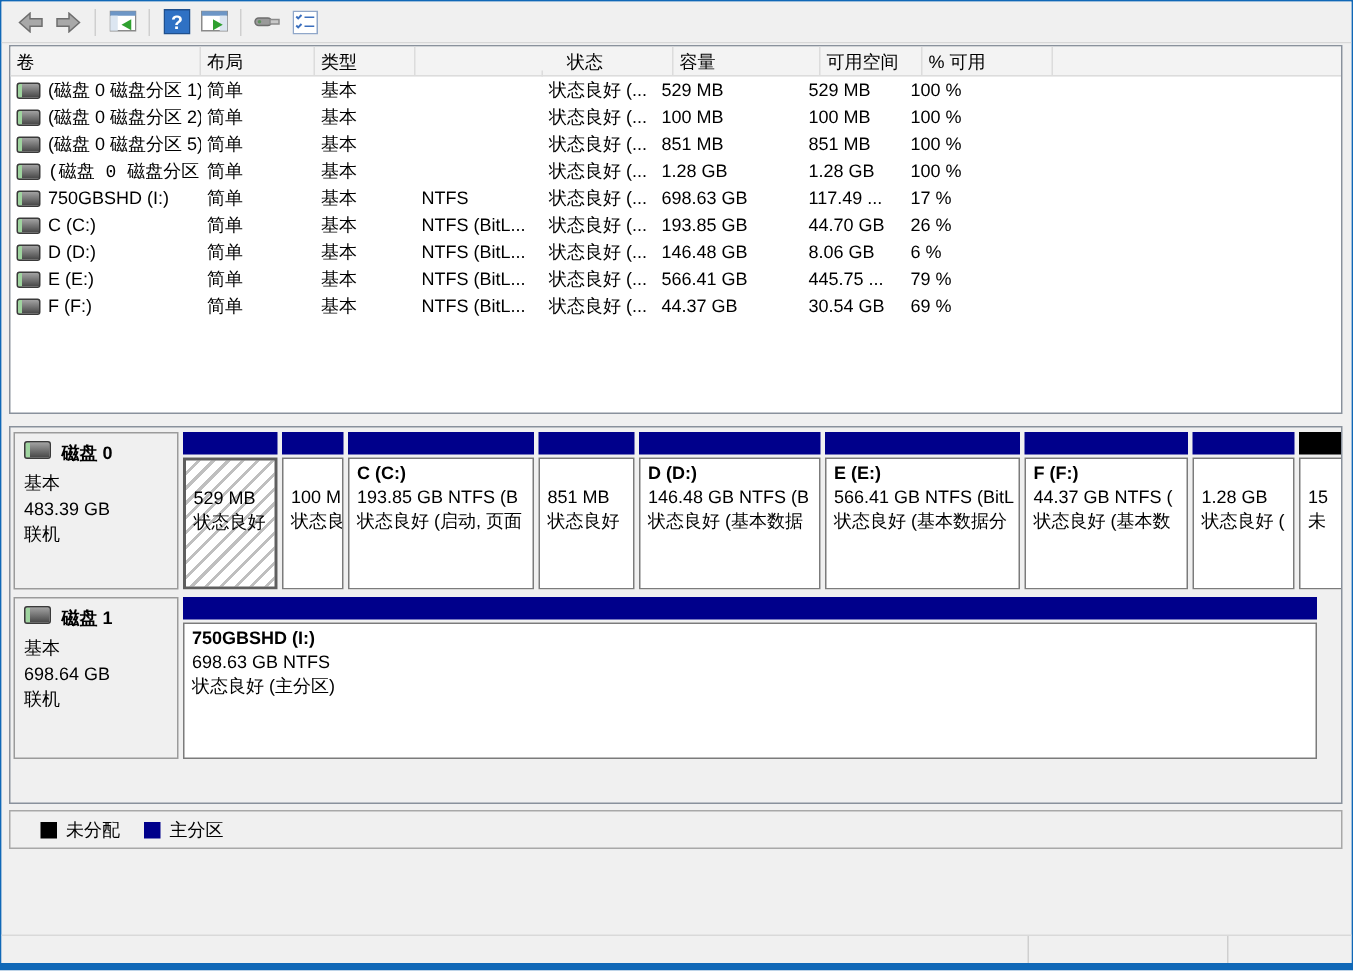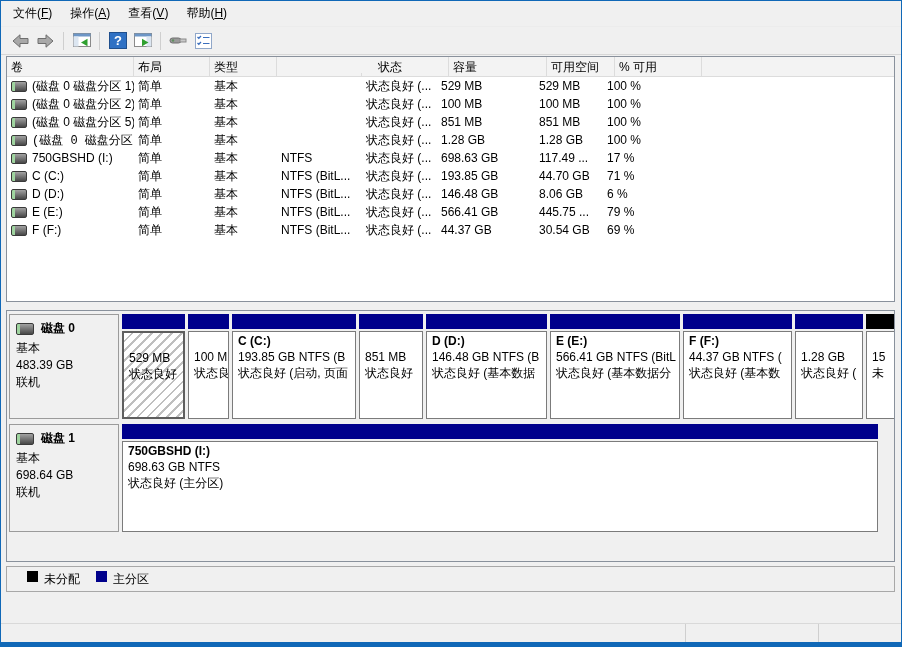--- a/index.html
+++ b/index.html
@@ -34,55 +34,49 @@
   .td{box-sizing:border-box;padding:0 4px;overflow:hidden;white-space:nowrap;flex:none;display:flex;align-items:center;}
   .vol-icon{display:inline-block;width:14px;height:9px;flex:none;margin-right:5px;border-radius:2px;
     border:1px solid #3a3a3a;background:linear-gradient(90deg,#9fd49f 0 3px,rgba(0,0,0,0) 3px),
     linear-gradient(180deg,#a2a2a2,#474747);}
   .splitter{position:absolute;left:5px;top:247px;width:889px;height:8px;}
   .graphpane{position:absolute;left:5px;top:255px;width:889px;height:252px;background:#f0f0f0;
     border:1px solid #89919c;box-sizing:border-box;overflow:hidden;}
   .strip{position:absolute;left:2px;right:0;display:flex;}
   .dinfo{width:110px;flex:none;border:1px solid #9b9b9b;background:#f0f0f0;box-sizing:border-box;
     padding:5px 2px 0 6px;line-height:17px;}
-  .dname{font-weight:bold;display:flex;align-items:center;gap:7px;margin-bottom:3px;}
+  .dname{font-weight:bold;display:flex;gap:7px;margin-bottom:3px;}
   .disk-icon{display:inline-block;width:16px;height:10px;border-radius:2px;border:1px solid #3a3a3a;
     background:linear-gradient(90deg,#9fd49f 0 3px,rgba(0,0,0,0) 3px),linear-gradient(180deg,#a2a2a2,#474747);}
   .blocks{flex:1;display:flex;gap:3px;margin-left:3px;overflow:hidden;}
   .block{flex:none;display:flex;flex-direction:column;box-sizing:border-box;}
   .pbar{height:15px;flex:none;margin-bottom:2px;background:#00008b;}
   .block.unallocated .pbar{background:#000000;}
   .pbody{flex:1;border:1px solid #7b7b7b;background:#fff;padding:1px 5px;overflow:hidden;
     white-space:nowrap;line-height:16px;box-sizing:border-box;}
   .block.selected .pbody{border:2px solid #5e5e5e;
     background-image:repeating-linear-gradient(135deg,#ffffff 0 5px,#bfbfbf 5px 7px);}
   .bname{font-weight:bold;height:16px;}
   .legendbar{position:absolute;left:5px;top:511px;width:889px;height:26px;border:1px solid #a8a8a8;
     box-sizing:border-box;display:flex;align-items:center;padding-left:20px;gap:16px;background:#f0f0f0;}
-  .legend-item{display:flex;align-items:flex-start;gap:6px;}
+  .legend-item{display:flex;align-items:center;gap:6px;}
   .lswatch{width:11px;height:11px;flex:none;}
   .statusbar{position:absolute;left:0;bottom:0;width:900px;height:19px;display:flex;
     background:#f0f0f0;border-top:1px solid #d9d9d9;box-sizing:border-box;}
   .scell{height:100%;box-sizing:border-box;}
   .scell.s1{flex:1;}
   .scell.s2{width:133px;border-left:1px solid #cfcfcf;}
   .scell.s3{width:83px;border-left:1px solid #cfcfcf;}
 </style>
 </head>
 <body>
 
 <div class="window">
 
 
-  <div class="menubar">
-      <div class="menu-item">文件(<u>F</u>)</div>
-      <div class="menu-item">操作(<u>A</u>)</div>
-      <div class="menu-item">查看(<u>V</u>)</div>
-      <div class="menu-item">帮助(<u>H</u>)</div>
-    </div>
 
   <div class="toolbar">
     <div class="tbtn">
       <svg width="17" height="14" viewBox="0 0 17 14">
           <polygon points="16,4.5 8,4.5 8,0.8 1,7 8,13.2 8,9.5 16,9.5" fill="#a8a8a8" stroke="#6e6e6e"></polygon>
         </svg>
     </div>
     <div class="tbtn">
       <svg width="17" height="14" viewBox="0 0 17 14">
           <polygon points="1,4.5 9,4.5 9,0.8 16,7 9,13.2 9,9.5 1,9.5" fill="#a8a8a8" stroke="#6e6e6e"></polygon>
@@ -196,21 +190,21 @@
             <div class="td" style="width: 87px;">17 %</div>
           </div>
           <div class="trow">
             <div class="td" style="width: 127px;"><span class="vol-icon"></span>C (C:)</div>
             <div class="td" style="width: 76px;">简单</div>
             <div class="td" style="width: 67px;">基本</div>
             <div class="td" style="width: 85px;">NTFS (BitL...</div>
             <div class="td" style="width: 75px;">状态良好 (...</div>
             <div class="td" style="width: 98px;">193.85 GB</div>
             <div class="td" style="width: 68px;">44.70 GB</div>
-            <div class="td" style="width: 87px;">71 %</div>
+            <div class="td" style="width: 87px;">26 %</div>
           </div>
           <div class="trow">
             <div class="td" style="width: 127px;"><span class="vol-icon"></span>D (D:)</div>
             <div class="td" style="width: 76px;">简单</div>
             <div class="td" style="width: 67px;">基本</div>
             <div class="td" style="width: 85px;">NTFS (BitL...</div>
             <div class="td" style="width: 75px;">状态良好 (...</div>
             <div class="td" style="width: 98px;">146.48 GB</div>
             <div class="td" style="width: 68px;">8.06 GB</div>
             <div class="td" style="width: 87px;">6 %</div>

